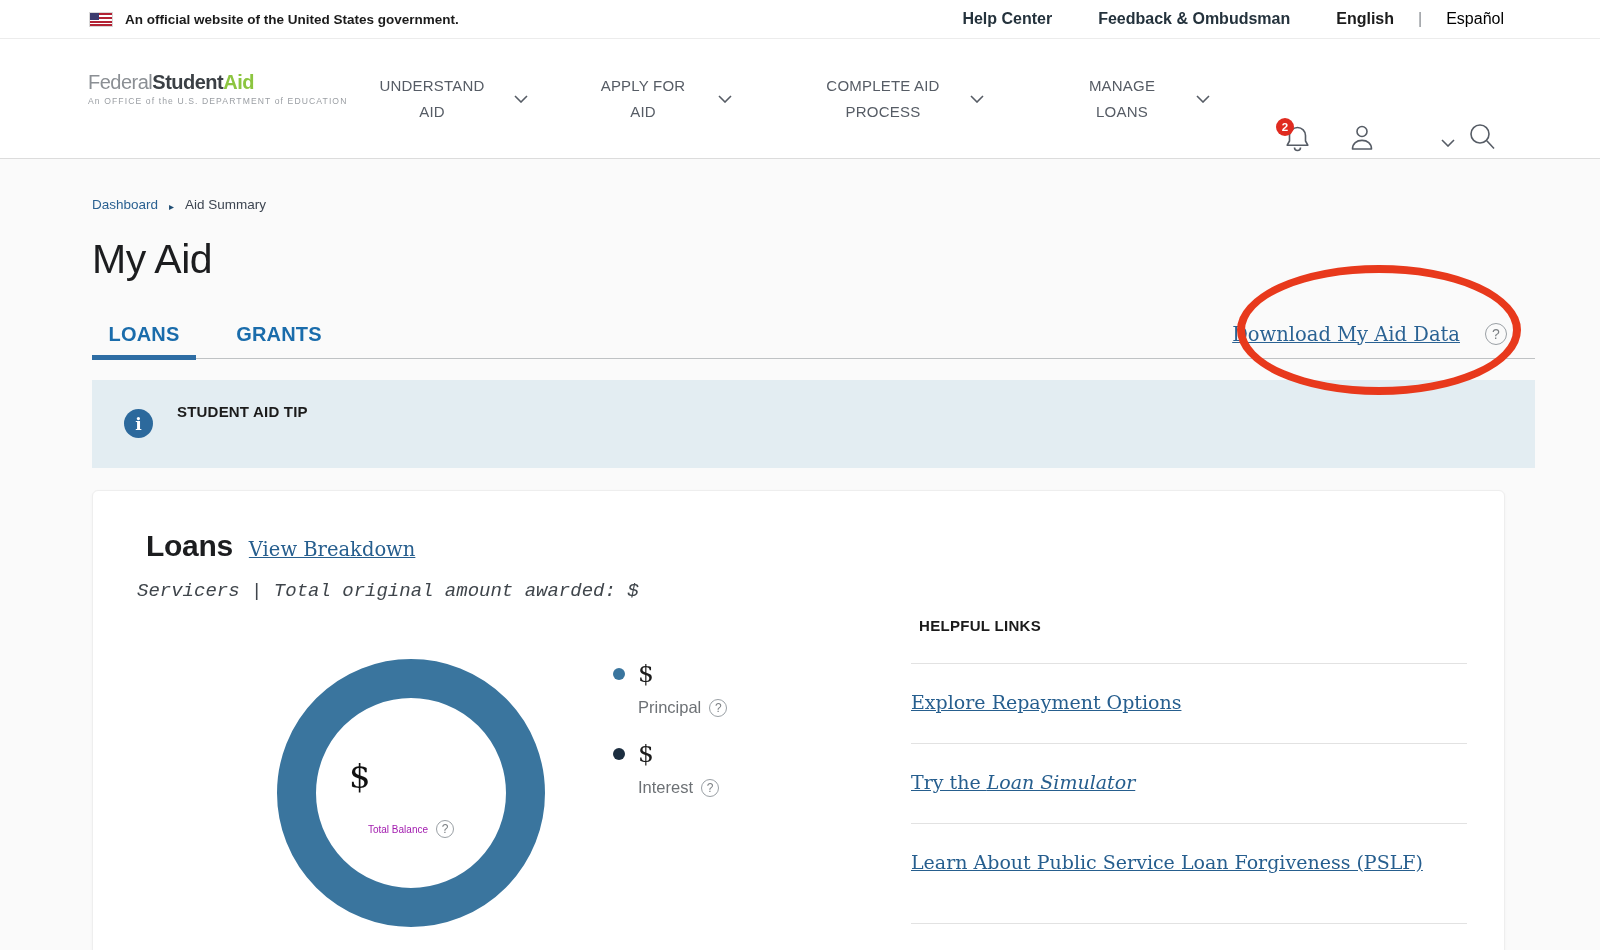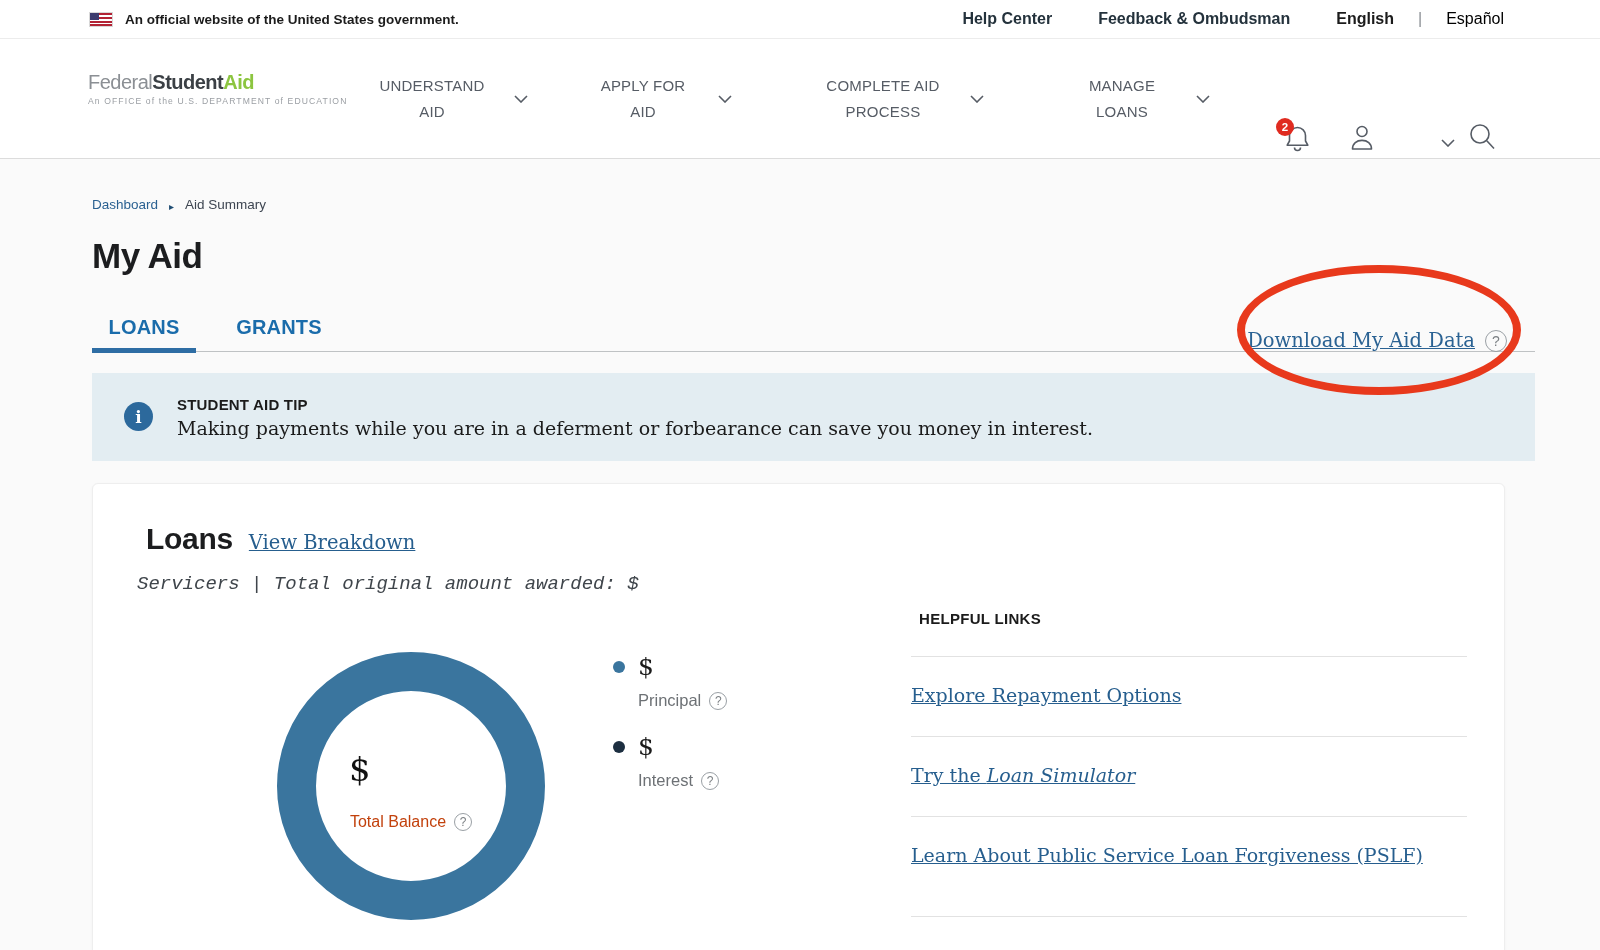--- a/index.html
+++ b/index.html
@@ -46,29 +46,29 @@
   .badge { position:absolute; left:-8px; top:-5px; width:18px; height:18px; border-radius:50%;
     background:#e02b20; color:#fff; font-size:11.5px; font-weight:bold;
     display:flex; align-items:center; justify-content:center; }
 
   
   .content { padding-left:92px; position:relative; }
   .breadcrumb { margin-top:38px; display:flex; align-items:flex-end; gap:11px; font-size:13.5px; }
   .crumb-link { color:#2b6191; cursor:pointer; }
   .crumb-arrow { color:#1f4d73; font-size:10px; }
   .crumb-current { color:#3d4551; }
-  .page-title { margin-top:24px; font-size:35px; font-weight:bold; color:#1c1d1f; letter-spacing:-0.5px; }
+  .page-title { margin-top:24px; font-size:41px; font-weight:normal; color:#1c1d1f; letter-spacing:-0.5px; }
 
   .tab-row { position:relative; margin-top:26px; height:50px; width:1443px; border-bottom:1px solid #bfc2c4; }
   .tab { position:absolute; top:0; height:50px; display:flex; align-items:center; justify-content:center;
     font-size:20px; font-weight:bold; color:#1a6cab; letter-spacing:0.2px; cursor:pointer; }
   .tab-loans { left:0; width:104px; }
   .tab-loans::after { content:""; position:absolute; left:0; bottom:-1px; width:104px; height:5px; background:#2e6da4; }
   .tab-grants { left:132px; width:110px; }
-  .download-wrap { position:absolute; right:28px; top:0; height:50px; display:flex; align-items:flex-end; gap:10px; }
+  .download-wrap { position:absolute; right:28px; top:0; height:50px; display:flex; align-items:center; gap:25px; }
   .download-link { font-family:"DejaVu Serif",serif; font-size:19.5px; color:#2a6293;
     text-decoration:underline; cursor:pointer; }
   .q-icon { display:inline-flex; align-items:center; justify-content:center;
     width:19px; height:19px; border:1px solid #9aa0a5; border-radius:50%;
     color:#7c8084; font-size:13px; font-family:"Liberation Sans",sans-serif; flex:0 0 auto; }
   .q-icon.lg { width:22px; height:22px; font-size:14px; }
 
   .red-ellipse { position:absolute; left:1237px; top:265px; width:284px; height:130px;
     border:8px solid #e8391c; border-radius:50%; z-index:60; pointer-events:none; }
 
@@ -91,21 +91,21 @@
   .loans-subtitle { position:absolute; left:44px; top:89px; font-family:Liberation Mono, monospace;
     font-style:italic; font-size:19px; color:#3f454b; }
 
   .donut { position:absolute; left:184px; top:168px; width:268px; height:268px; }
   .donut-ring { width:268px; height:268px; border-radius:50%; border:39px solid #3a759e; }
   .donut-center { position:absolute; left:39px; top:39px; width:190px; height:190px; }
   .donut-value { position:absolute; left:33px; top:58px; font-family:"DejaVu Serif",serif;
     font-size:34px; color:#111; }
   .donut-label-row { position:absolute; left:0; right:0; top:122px; display:flex;
     align-items:center; justify-content:center; gap:8px; }
-  .donut-label { font-size:16px; color:#c2410c; }
+  .donut-label { font-size:10px; color:#a21caf; }
   .q-icon.sm { width:18px; height:18px; font-size:12px; }
 
   .legend { position:absolute; left:520px; top:168px; }
   .legend-item { margin-bottom:22px; }
   .legend-top { display:flex; align-items:center; gap:13px; }
   .legend-dot { width:12px; height:12px; border-radius:50%; }
   .dot-principal { background:#3a759e; }
   .dot-interest { background:#1c2e40; }
   .legend-value { font-family:"DejaVu Serif",serif; font-size:25px; color:#1b1b1b; }
   .legend-label-row { display:flex; align-items:center; gap:8px; margin:10px 0 0 25px; }
@@ -230,21 +230,20 @@
     <div class="tab tab-grants">GRANTS</div>
     <div class="download-wrap">
       <a class="download-link">Download My Aid Data</a>
       <span class="q-icon lg">?</span>
     </div>
   </div>
 
   <div class="tip-banner">
     <span class="info-icon">i</span>
     <div class="tip-title">STUDENT AID TIP</div>
-    <div class="tip-body serif">Making payments while you are in a deferment or forbearance can save you money in interest.</div>
   </div>
 
   <div class="card">
 
     <div class="card-heading-row">
       <span class="loans-heading">Loans</span>
       <a class="view-breakdown">View Breakdown</a>
     </div>
     <div class="loans-subtitle">Servicers | Total original amount awarded: $</div>
 

